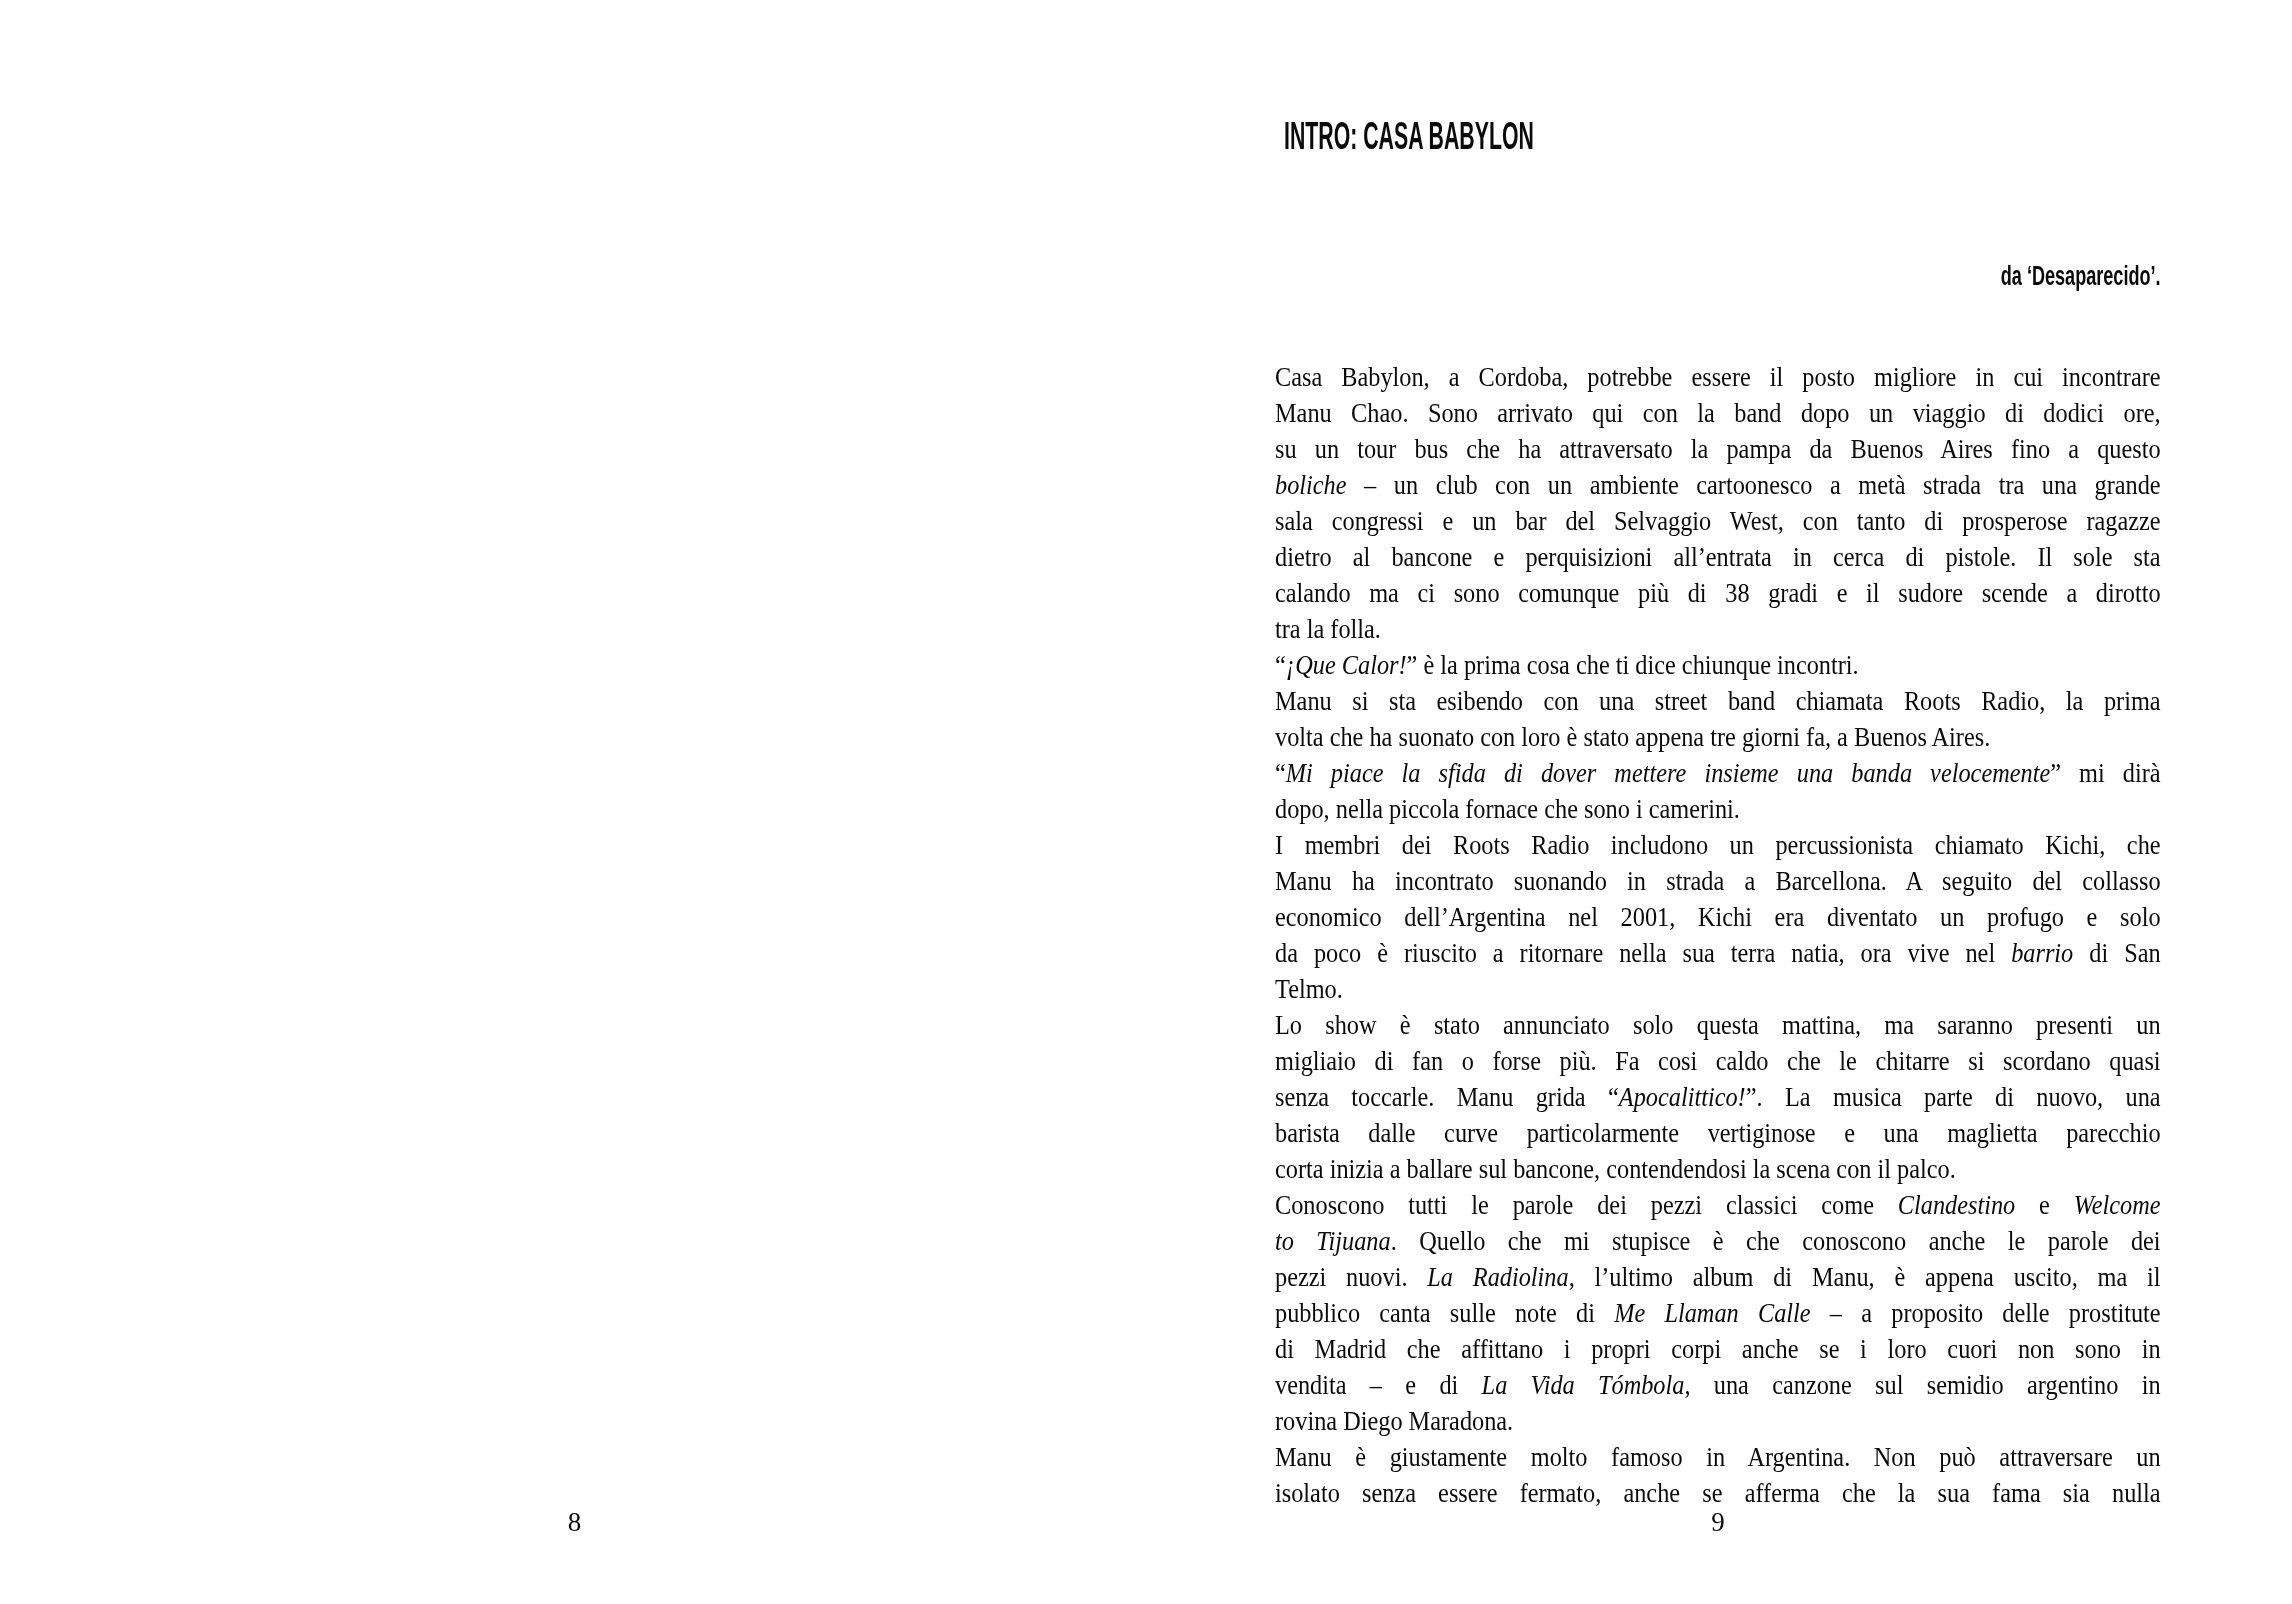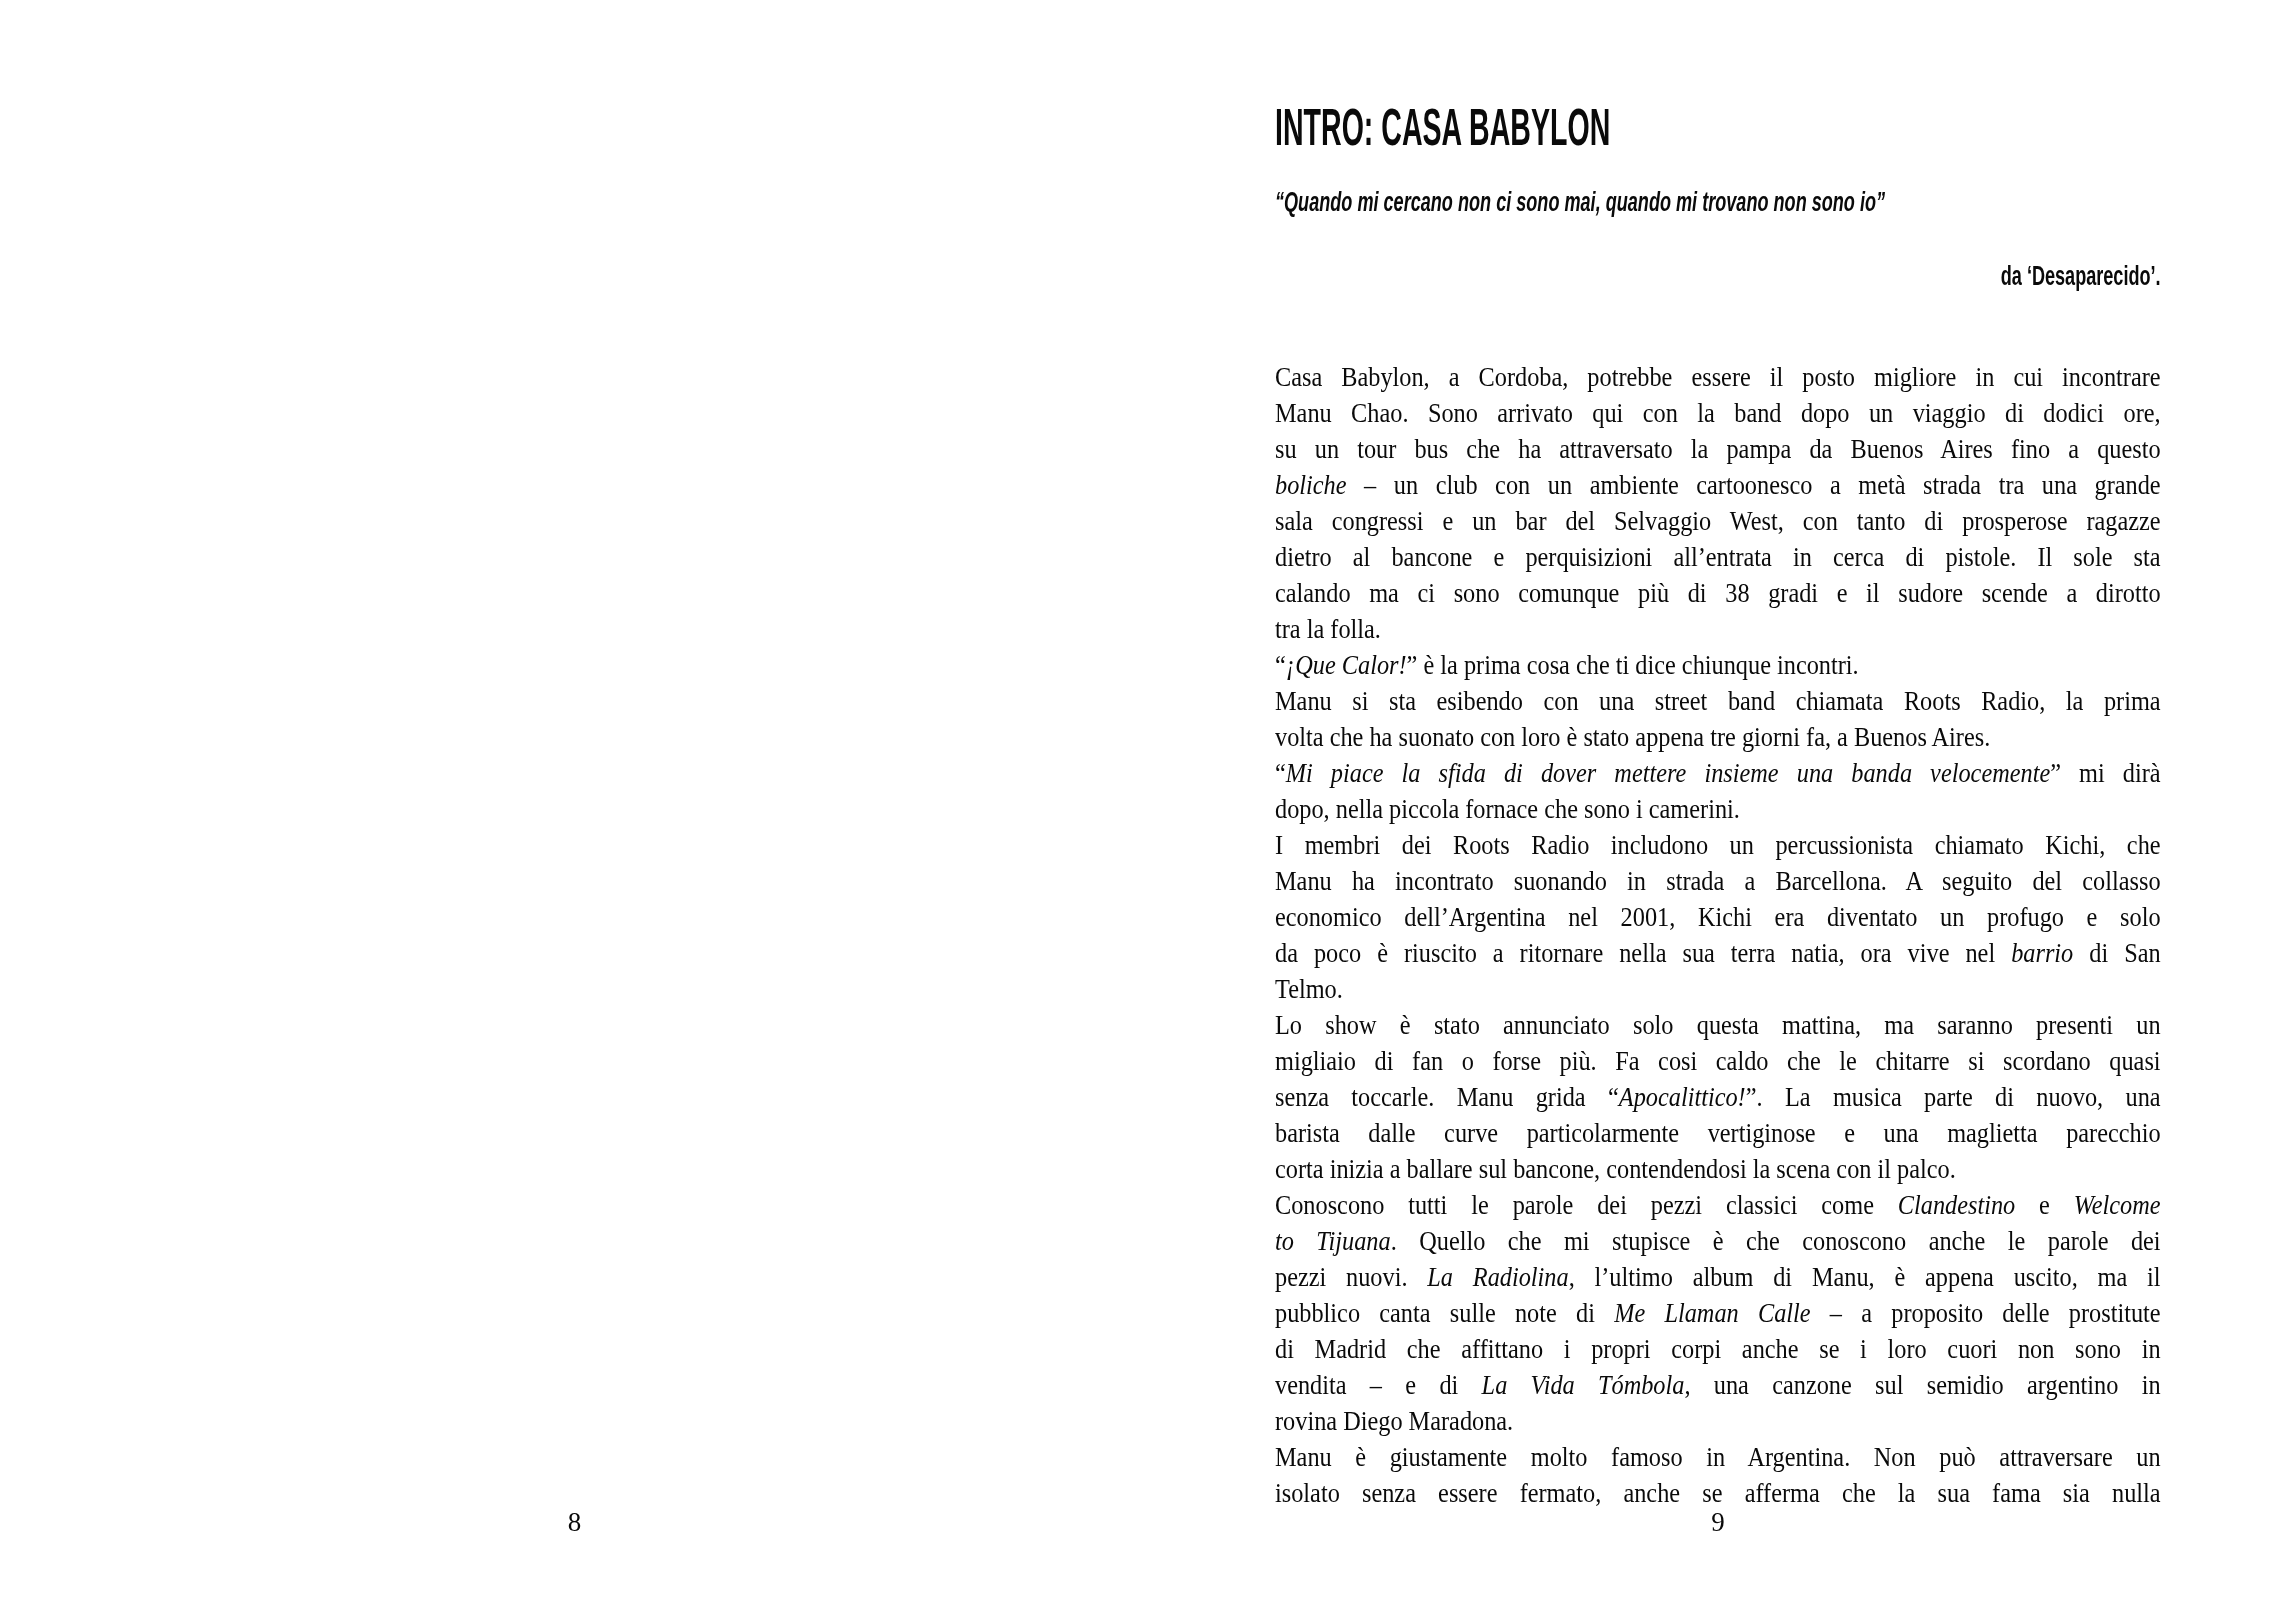--- a/index.html
+++ b/index.html
@@ -21,24 +21,24 @@
     height: 100%;
   }
   .page-left  { left: 0;      width: 1146px; }
   .page-right { left: 1146px; width: 1146px; }
 
   
   .title {
     position: absolute;
     left: 1275px;
     top: 106px;
-    margin: 0;
+    margin: 9px;
     font-family: "Liberation Sans", sans-serif;
     font-weight: bold;
-    font-size: 51px;
+    font-size: 38px;
     line-height: 43px;
     letter-spacing: 0px;
     white-space: nowrap;
   }
   .title > span {
     display: inline-block;
     transform: scaleX(0.56);
     transform-origin: left top;
   }
 
@@ -122,23 +122,20 @@
   <div class="page page-left">
     <div class="folio folio-left">8</div>
   </div>
 
   <div class="page page-right"></div>
 
   <h1 class="title">
     <span>INTRO: CASA BABYLON</span>
   </h1>
 
-  <div class="epigraph">
-    <span>“Quando mi cercano non ci sono mai, quando mi trovano non sono io”</span>
-  </div>
 
   <div class="attribution">
     <span>da ‘Desaparecido’.</span>
   </div>
 
   <div class="body-col" id="body-text">
       <div class="line just"><span>Casa Babylon, a Cordoba, potrebbe essere il posto migliore in cui incontrare</span></div>
       <div class="line just"><span>Manu Chao. Sono arrivato qui con la band dopo un viaggio di dodici ore,</span></div>
       <div class="line just"><span>su un tour bus che ha attraversato la pampa da Buenos Aires fino a questo</span></div>
       <div class="line just"><i>boliche</i><span> – un club con un ambiente cartoonesco a metà strada tra una grande</span></div>

